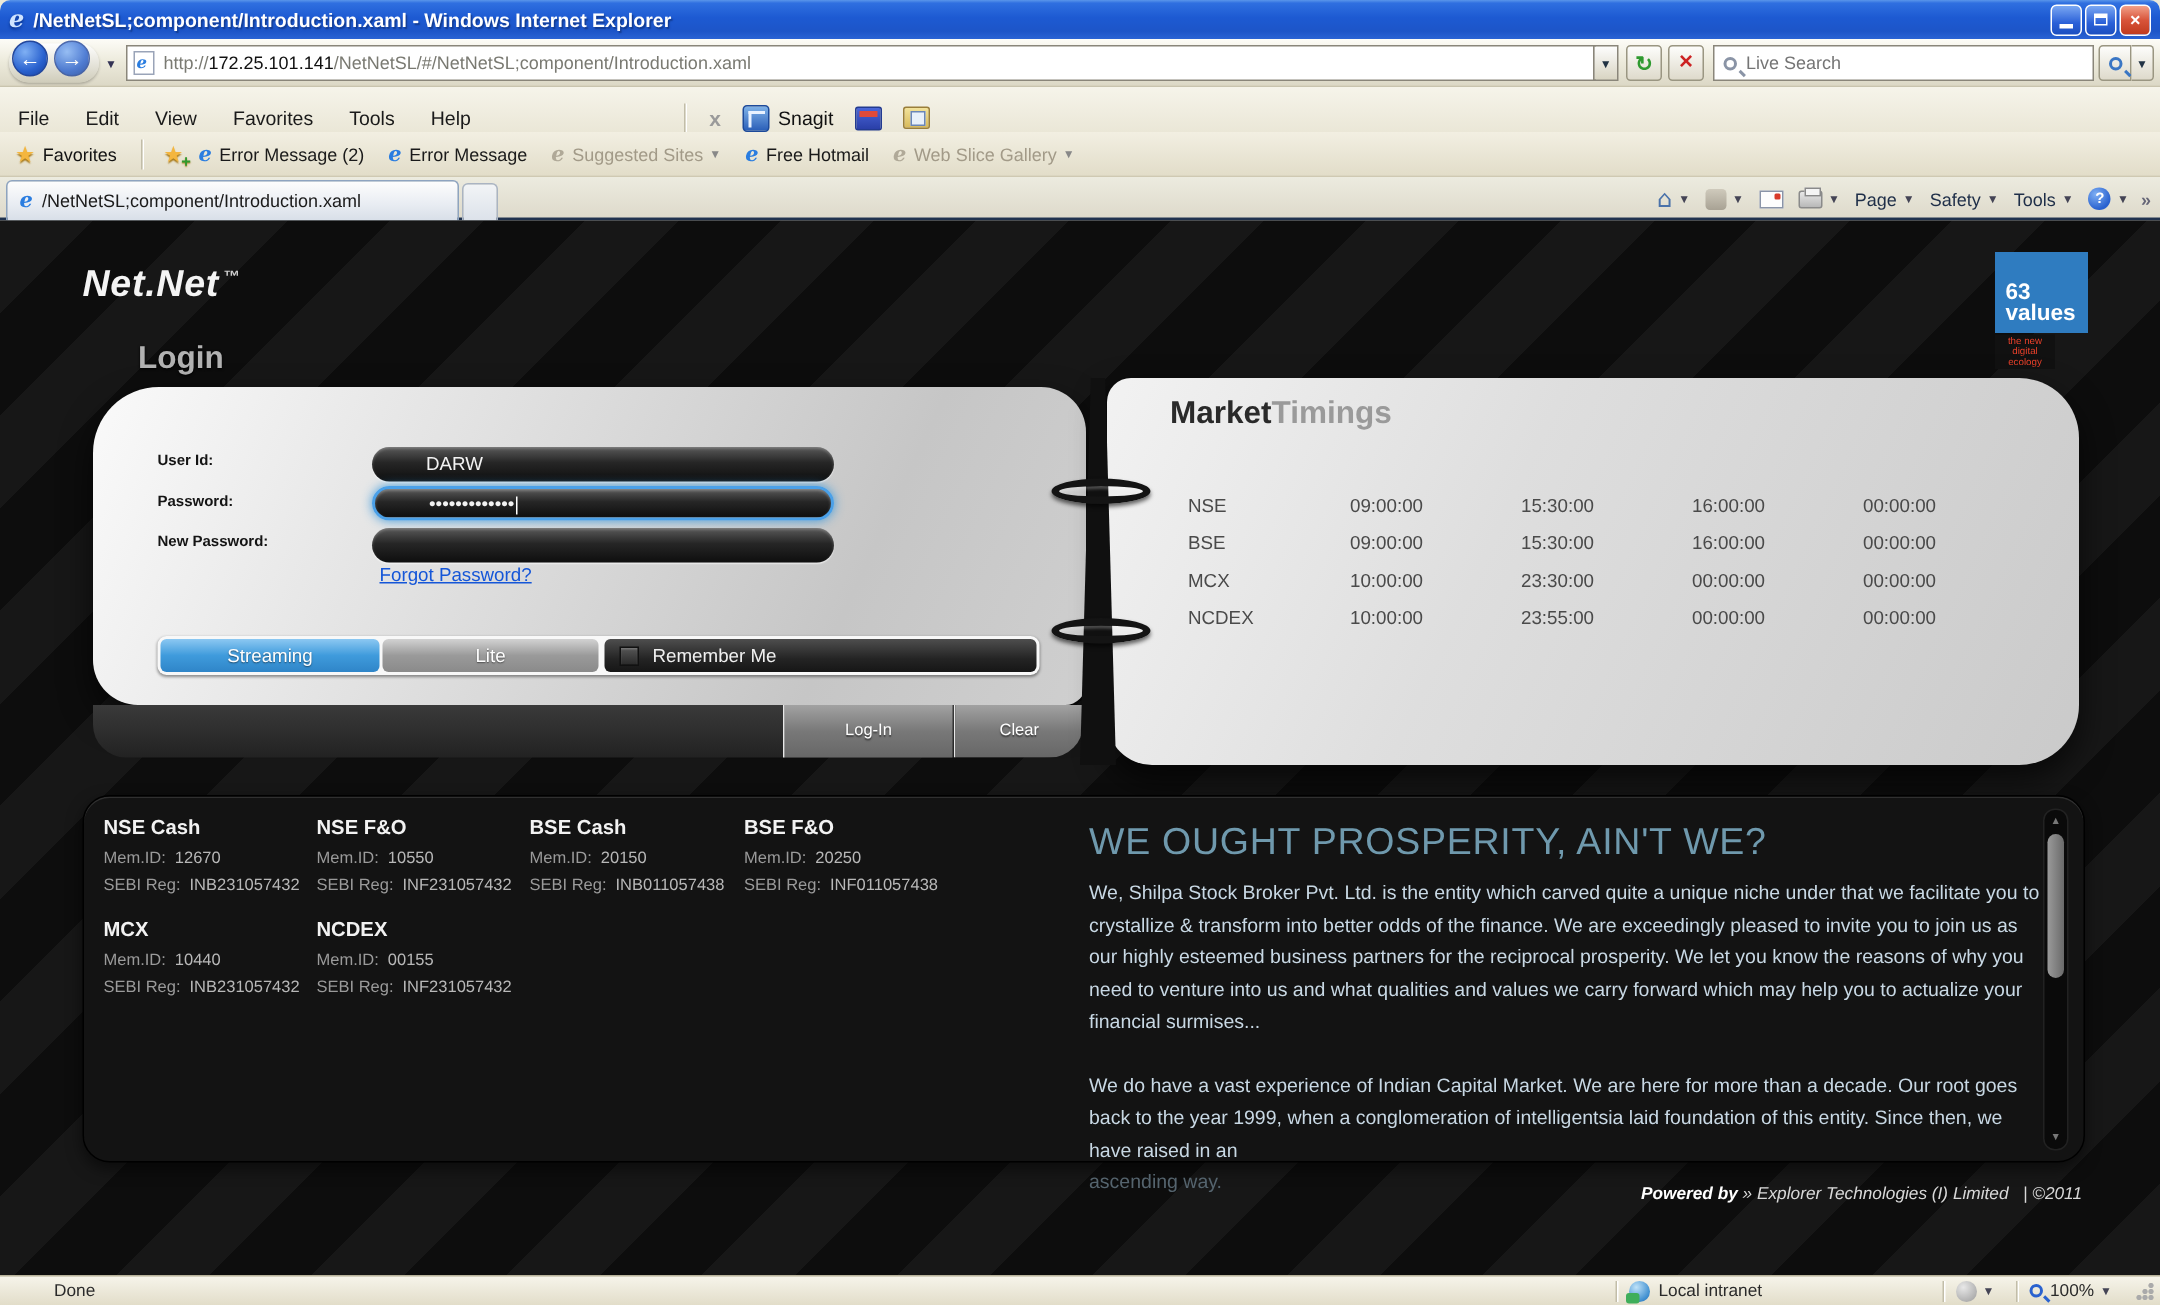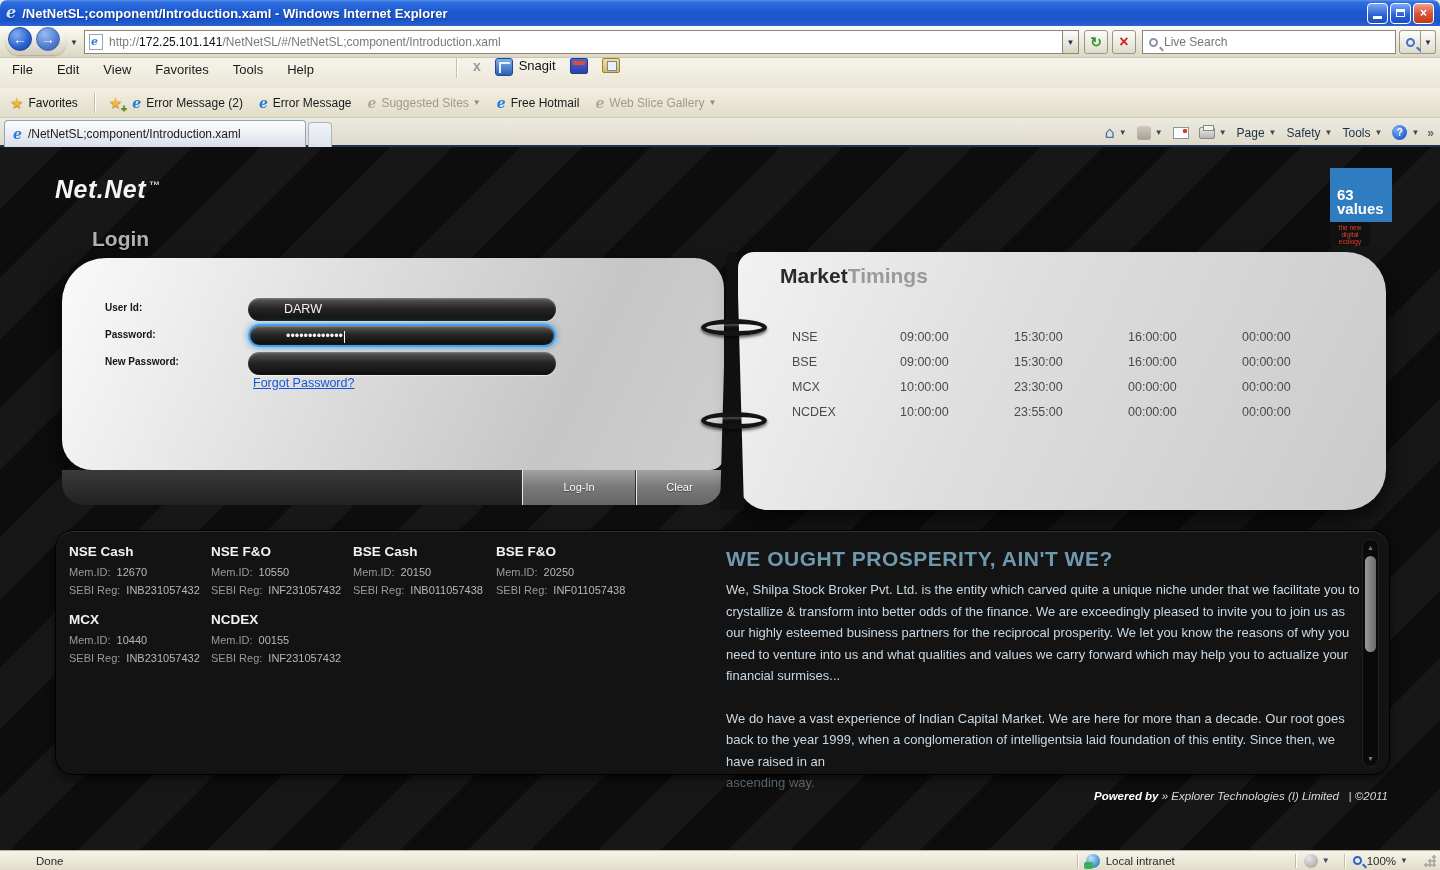--- a/index.html
+++ b/index.html
@@ -50,21 +50,21 @@
   .mag::after { content:""; position:absolute; left:8px; top:8px; width:5px; height:2px; background:#8a94a6; transform:rotate(45deg); }
   .search-field input { border:none; outline:none; font-size:12px; color:#0f172a; margin-left:6px; width:200px; font-family:"Liberation Sans",sans-serif; background:transparent; }
   .search-btn { position:absolute; left:1399px; top:4px; width:22px; height:24px; border:1px solid #9a9682; border-radius:3px 0 0 3px;
     background:linear-gradient(#fdfdfb,#dedacb); display:flex; align-items:center; justify-content:center; }
   .search-btn .mag { border-color:#3a76c4; }
   .search-btn .mag::after { background:#3a76c4; }
   .search-drop { position:absolute; left:1421px; top:4px; width:15px; height:24px; border:1px solid #9a9682; border-left:none; border-radius:0 3px 3px 0;
     background:linear-gradient(#fdfdfb,#dedacb); font-size:8px; color:#234; text-align:center; line-height:24px; }
 
   
-  .menu-row { left:0; top:58px; width:1440px; height:42px; background:linear-gradient(#f6f4ea,#e6e2d0); border-bottom:1px solid #d2cdb8; display:flex; }
+  .menu-row { left:0; top:58px; width:1440px; height:42px; background:linear-gradient(#f6f4ea,#e6e2d0); border-bottom:1px solid #d2cdb8; display:flex; align-items:center; }
   .menu-item { font-size:13px; color:#1a1a1a; padding:4px 12px; }
   .vsep { width:1px; height:20px; background:#c2bda8; margin:0 6px; box-shadow:1px 0 0 #fff; }
   .snagit-x { color:#9a9a9a; font-size:14px; font-weight:bold; padding:0 10px; }
   .snagit-ico { width:18px; height:18px; border-radius:3px; background:linear-gradient(#7fb2e8,#2a5fb8); border:1px solid #1d4a9a; margin:0 6px 0 4px; position:relative; }
   .snagit-ico::after { content:""; position:absolute; left:3px; top:3px; width:9px; height:9px; border:2px solid #e8f2ff; border-right:none; border-bottom:none; }
   .snagit-label { font-size:13px; color:#111; margin-right:14px; }
   .tool-ico1 { width:18px; height:16px; border-radius:2px; background:linear-gradient(#4a66d8,#2a3fa8); border:1px solid #223a90; position:relative; margin-right:14px; }
   .tool-ico1::before { content:""; position:absolute; left:2px; top:2px; width:12px; height:4px; background:#e04a3a; }
   .tool-ico1::after { content:""; position:absecret; }
   .tool-ico2 { width:18px; height:15px; border-radius:2px; background:linear-gradient(#f2e29a,#d8ba5a); border:1px solid #9a7e3a; position:relative; }
@@ -153,21 +153,21 @@
     box-shadow:inset 0 2px 2px rgba(255,255,255,.25), 0 2px 3px rgba(0,0,0,.6); background:transparent; }
 
   
   .bottom-panel { position:absolute; left:55px; top:383px; width:1335px; height:245px; background:#131313;
     border:1px solid #000; border-radius:18px; box-shadow:inset 0 1px 0 #303030, 0 4px 10px rgba(0,0,0,.5); }
   .memb { position:absolute; width:150px; }
   .memb .nm { color:#f2f2f2; font-size:13.5px; font-weight:bold; margin-bottom:7px; }
   .memb .ln { font-size:11px; color:#9a9a9a; margin-bottom:6px; }
   .memb .ln b { font-weight:normal; color:#b8b8b8; margin-left:6px; }
   .about { position:absolute; left:670px; top:16px; width:640px; }
-  .about h2 { color:#6f99ad; font-size:21px; font-weight:bold; letter-spacing:.5px; margin-bottom:8px; font-family:"Liberation Sans",sans-serif; }
+  .about h2 { color:#6f99ad; font-size:25px; font-weight:normal; letter-spacing:.5px; margin-bottom:8px; font-family:"Liberation Sans",sans-serif; }
   .about p { color:#c8d8e4; font-size:13px; line-height:21.5px; margin-bottom:21px; }
   .about .fade { color:#55646e; }
   .vscroll { position:absolute; right:10px; top:8px; width:17px; height:228px; background:#0a0a0a; border-radius:8px; border:1px solid #222; }
   .vscroll .up, .vscroll .dn { position:absolute; left:0; width:100%; text-align:center; color:#777; font-size:7px; }
   .vscroll .up { top:4px; } .vscroll .dn { bottom:4px; }
   .vscroll .thumb { position:absolute; left:2px; top:16px; width:11px; height:96px; border-radius:6px; background:linear-gradient(90deg,#9a9a9a,#6a6a6a); }
 
   .footer { position:absolute; right:52px; top:643px; color:#d8d8d8; font-size:11.5px; font-style:italic; }
   .footer b { color:#fff; }
 
@@ -327,20 +327,28 @@
     </div>
 
     <div class="login-card">
       <span class="fld-label" style="top:44px;">User Id:</span>
       <div class="pill" style="top:40px;"><span>DARW</span></div>
       <span class="fld-label" style="top:71px;">Password:</span>
       <div class="pill focus" style="top:66px;"><span>•••••••••••••</span><span class="caret"></span></div>
       <span class="fld-label" style="top:98px;">New Password:</span>
       <div class="pill" style="top:94px;"><span></span></div>
       <a class="forgot" href="#">Forgot Password?</a>
+      <div class="mode-row">
+        <div class="mode-btn mode-stream">Streaming</div>
+        <div class="mode-btn mode-lite">Lite</div>
+        <div class="remember">
+          <span class="checkbox"></span>
+          <span>Remember Me</span>
+        </div>
+      </div>
     </div>
     <div class="btn-strip">
       <div class="strip-btn btn-login">Log-In</div>
       <div class="strip-btn btn-clear">Clear</div>
     </div>
 
     <div class="market-card">
       <div class="market-title"><span>Market</span><span class="lt">Timings</span></div>
       <div class="mt-rows">
         <div class="mt-row">

